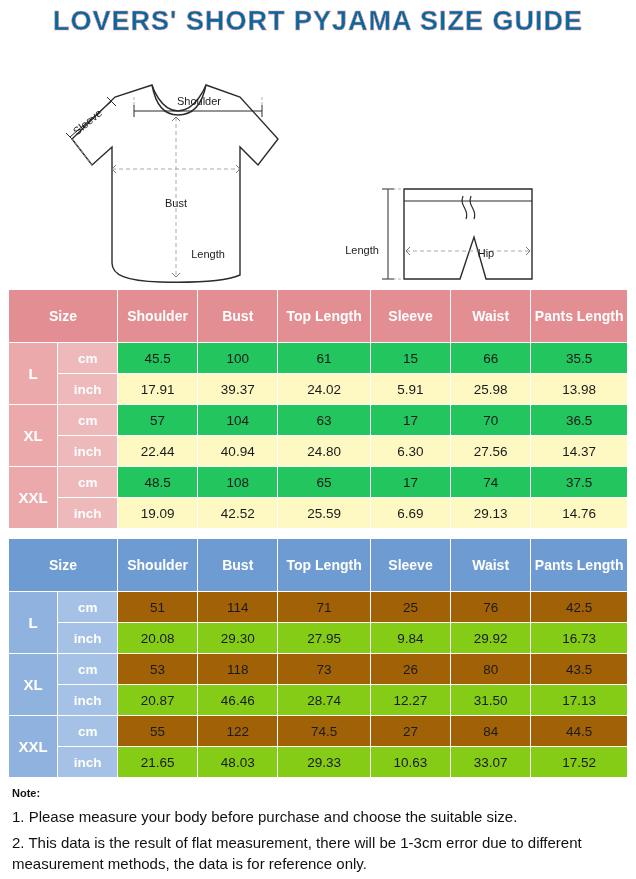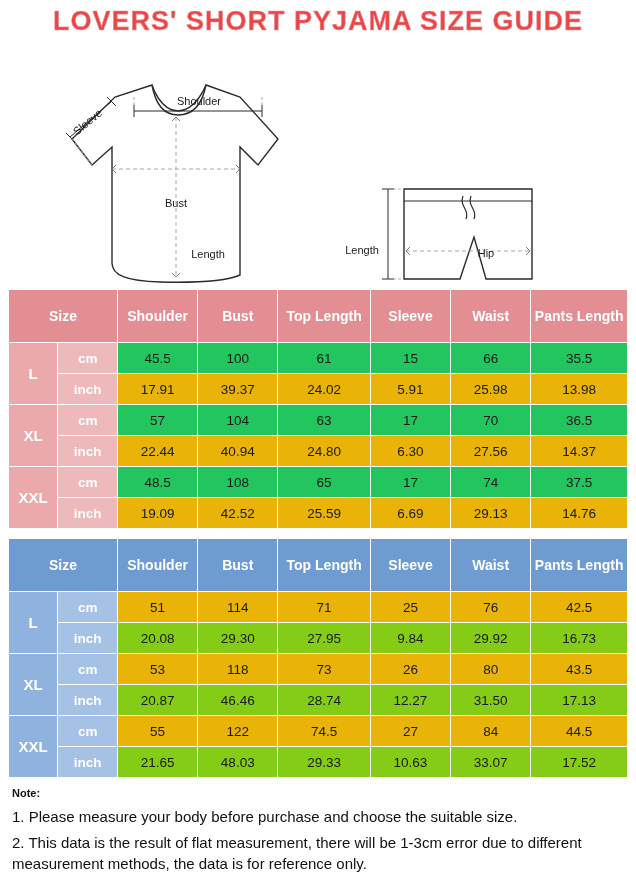--- a/index.html
+++ b/index.html
@@ -20,21 +20,21 @@
     position: relative;
     box-sizing: border-box;
   }
 
   
   .title {
     text-align: center;
     font-size: 27px;
     font-weight: bold;
     letter-spacing: 1px;
-    color: #ef4444;
+    color: #0369a1;
     -webkit-text-stroke: 0.6px #e79aa2;
     padding: 6px 0 2px 0;
     font-family: "Liberation Sans", sans-serif;
   }
 
   
   .illus {
     position: relative;
     height: 250px;
     width: 636px;
@@ -56,42 +56,42 @@
     padding: 3px 1px;
   }
   .t-pink .hdr td {
     background: #e38e92;
     color: #ffffff;
     font-weight: bold;
     font-size: 14px;
     height: 46px;
   }
   .t-pink .rowA td { background: #22c55e; }
-  .t-pink .rowB td { background: #eab308; }
+  .t-pink .rowB td { background: #fef9c3; }
   .t-pink td.sz {
     background: #eba9ac;
     color: #ffffff;
     font-weight: bold;
     font-size: 15px;
   }
   .t-pink td.unit {
     background: #eeb9bb;
     color: #ffffff;
     font-weight: bold;
   }
 
   .t-blue { margin-top: 9px; }
   .t-blue .hdr td {
     background: #6e9bd2;
     color: #ffffff;
     font-weight: bold;
     font-size: 14px;
     height: 46px;
   }
-  .t-blue .rowA td { background: #eab308; }
+  .t-blue .rowA td { background: #a16207; }
   .t-blue .rowB td { background: #84cc16; }
   .t-blue td.sz {
     background: #8fb2de;
     color: #ffffff;
     font-weight: bold;
     font-size: 15px;
   }
   .t-blue td.unit {
     background: #a5c1e5;
     color: #ffffff;

